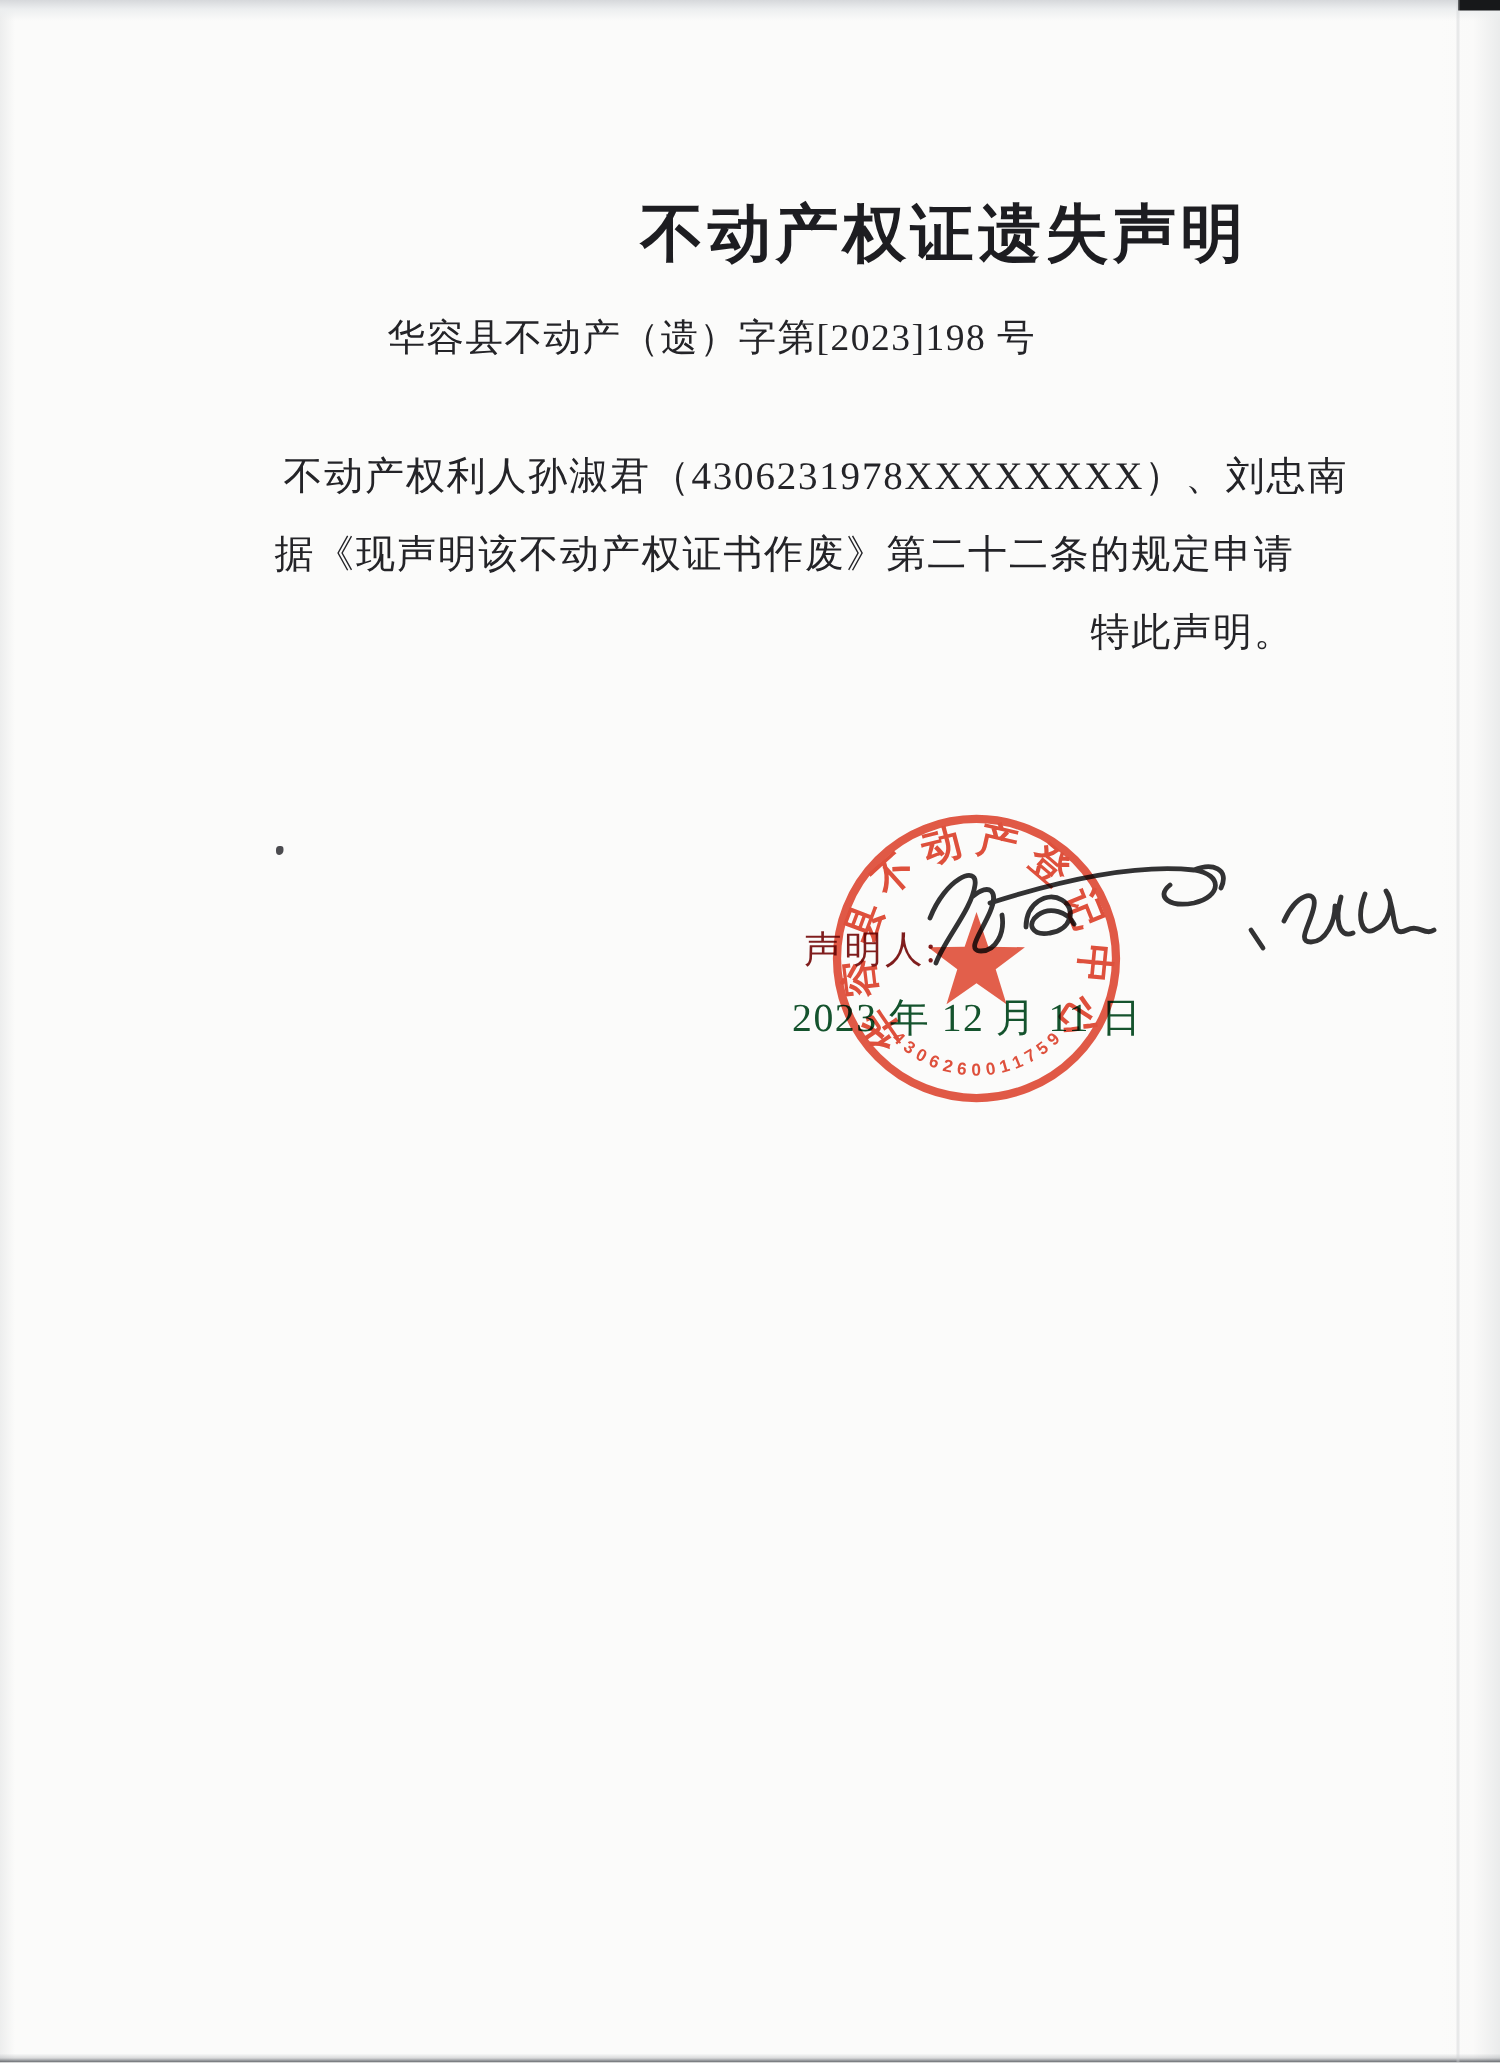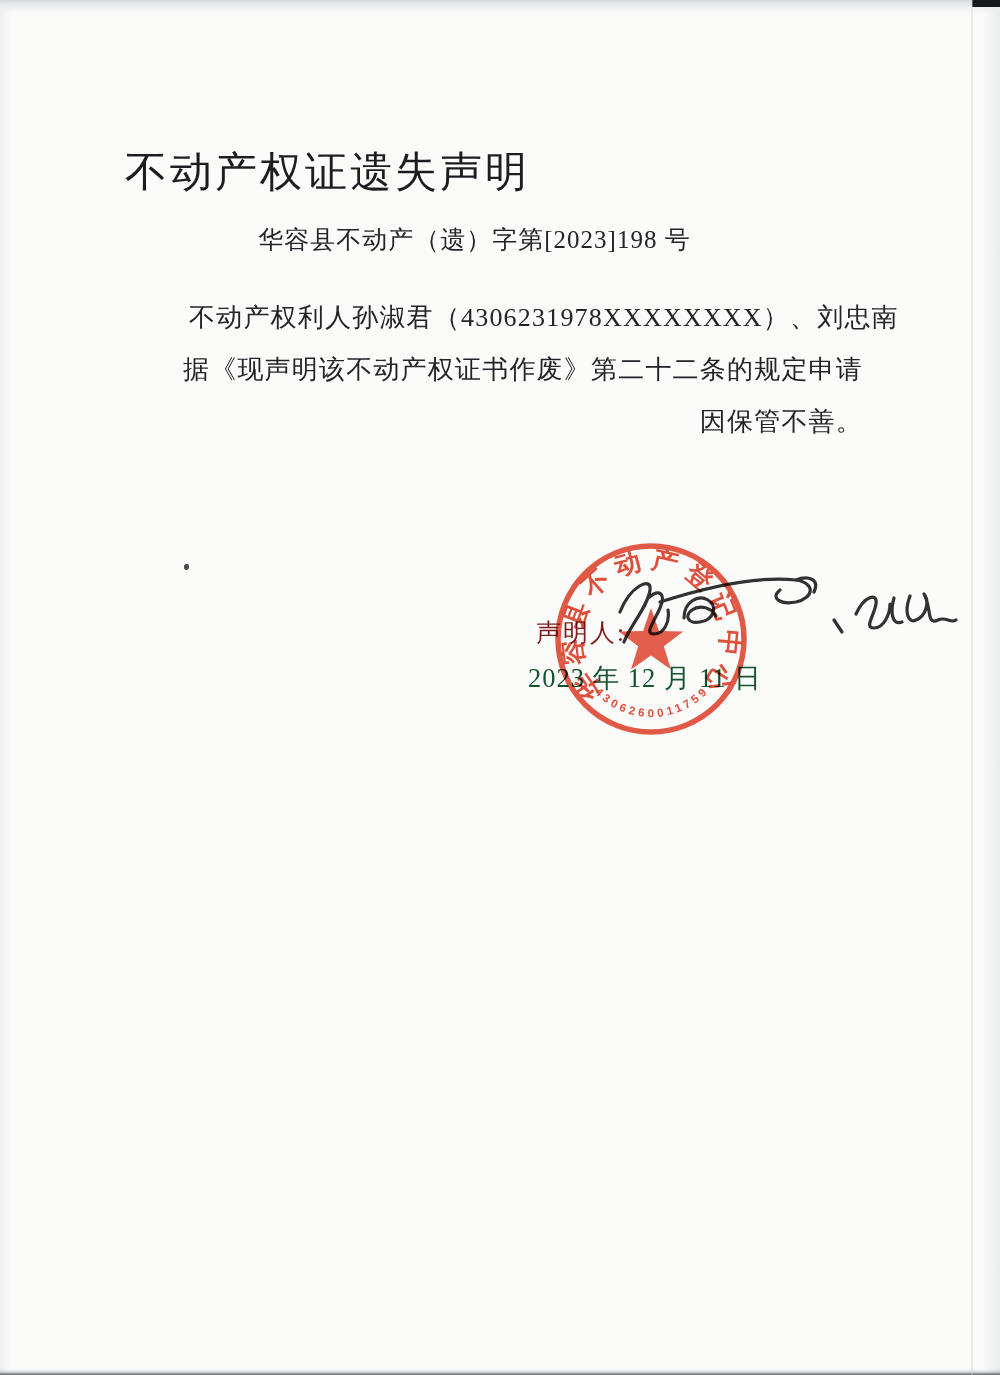--- a/index.html
+++ b/index.html
@@ -20,29 +20,29 @@
   }
   .corner-mark{
     position:absolute;right:0;top:0;width:28px;height:7px;background:#17181a;
   }
   .edge-streak{
     position:absolute;top:0;bottom:0;left:971px;width:2px;
     background:rgba(205,207,210,.4);
   }
 
   .doc-title{
-    position:absolute;left:135px;top:130px;width:723px;margin:16px;
+    position:absolute;left:135px;top:130px;width:723px;margin:0;
     transform:translateX(-26px);
-    text-align:left;
+    text-align:right;
     font-family:"Liberation Sans","DejaVu Sans",sans-serif;
-    font-weight:400;font-size:42px;line-height:52px;letter-spacing:3px;
+    font-weight:700;font-size:42px;line-height:52px;letter-spacing:3px;
     color:#1d1d21;
   }
   .doc-number{
-    position:absolute;left:135px;top:224px;width:723px;
+    position:absolute;left:135px;top:210px;width:723px;
     transform:translateX(-22px);
     text-align:center;
     font-size:25px;line-height:32px;letter-spacing:1px;
     color:#242428;
   }
   .doc-body{
     position:absolute;left:137px;top:292px;width:726px;
     font-size:26px;color:#242428;
   }
   .doc-body p{
@@ -83,21 +83,21 @@
 <div class="corner-mark"></div>
 <div class="edge-streak"></div>
 
 <h1 class="doc-title">不动产权证遗失声明</h1>
 
 <div class="doc-number">华容县不动产（遗）字第[2023]198 号</div>
 
 <section class="doc-body">
   <p class="indent">不动产权利人孙淑君（4306231978XXXXXXXX）、刘忠南</p>
   <p>据《现声明该不动产权证书作废》第二十二条的规定申请</p>
-  <p class="indent2">因保管不善。</p>
+  <p class="indent2">特此声明。</p>
 </section>
 
 <div class="ink-dot"></div>
 
 <div class="declarant-row">声明人:</div>
 
 <div class="date-row">2023 年 12 月 11 日</div>
 
 <svg class="seal" viewBox="0 0 200 200" role="img" aria-label="华容县不动产登记中心">
   <defs>

